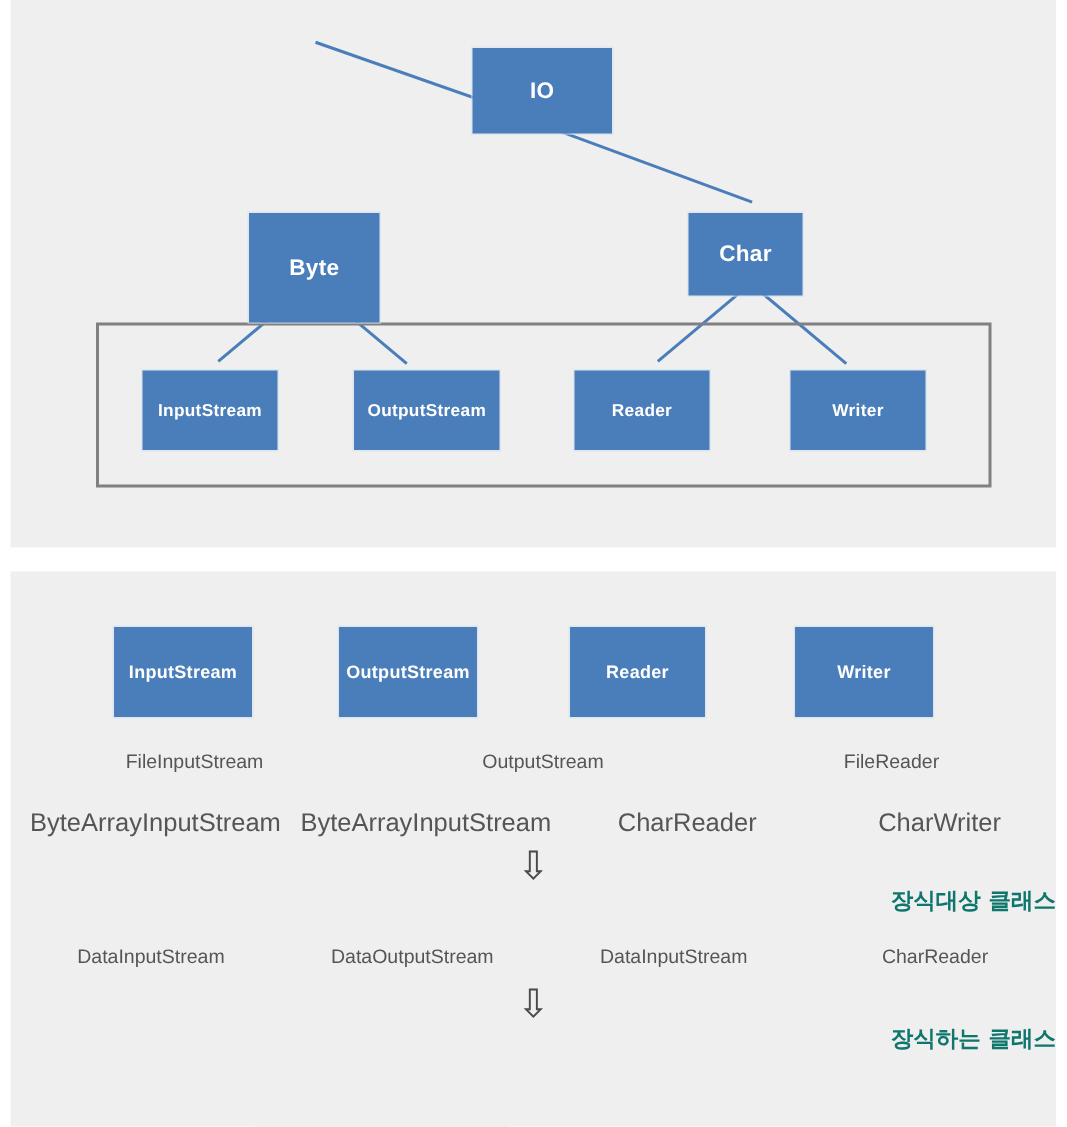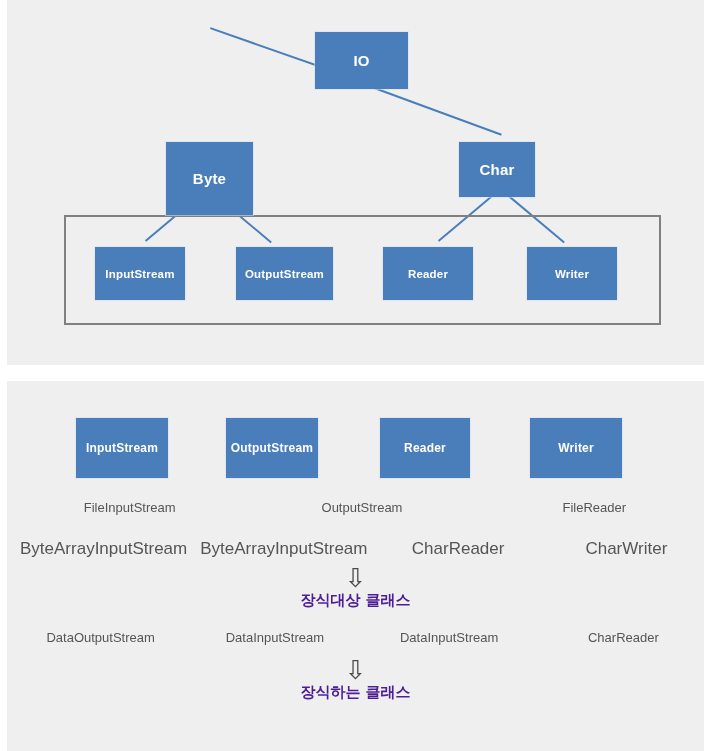--- a/index.html
+++ b/index.html
@@ -103,22 +103,22 @@
     display: inline-block;
     color: #4a4a4a;
     font-size: 26px;
     line-height: 1;
     font-family: "DejaVu Sans", sans-serif;
   }
   .kr-label {
     position: absolute;
     left: 0;
     width: 697px;
-    text-align: center;
-    color: #4c1d95;
+    text-align: right;
+    color: #0f766e;
     font-size: 15px;
     font-weight: bold;
     z-index: 3;
     font-family: "DejaVu Sans", sans-serif;
   }
 </style>
 </head>
 <body>
 
 <div id="root">
@@ -173,22 +173,22 @@
       <div class="txt-cell tight">CharReader</div>
       <div class="txt-cell tight">CharWriter</div>
     </div>
 
     <div class="arrow-wrap" style="top:184px;">
       <span class="arrow-glyph">⇩</span>
     </div>
     <div class="kr-label" style="top:210px;">장식대상 클래스</div>
 
     <div class="txt-row" style="top:249px;">
+      <div class="txt-cell">DataInputStream</div>
       <div class="txt-cell">DataOutputStream</div>
-      <div class="txt-cell">DataInputStream</div>
       <div class="txt-cell">DataInputStream</div>
       <div class="txt-cell">CharReader</div>
     </div>
 
     <div class="arrow-wrap" style="top:276px;">
       <span class="arrow-glyph">⇩</span>
     </div>
     <div class="kr-label" style="top:302px;">장식하는 클래스</div>
   </div>
 

